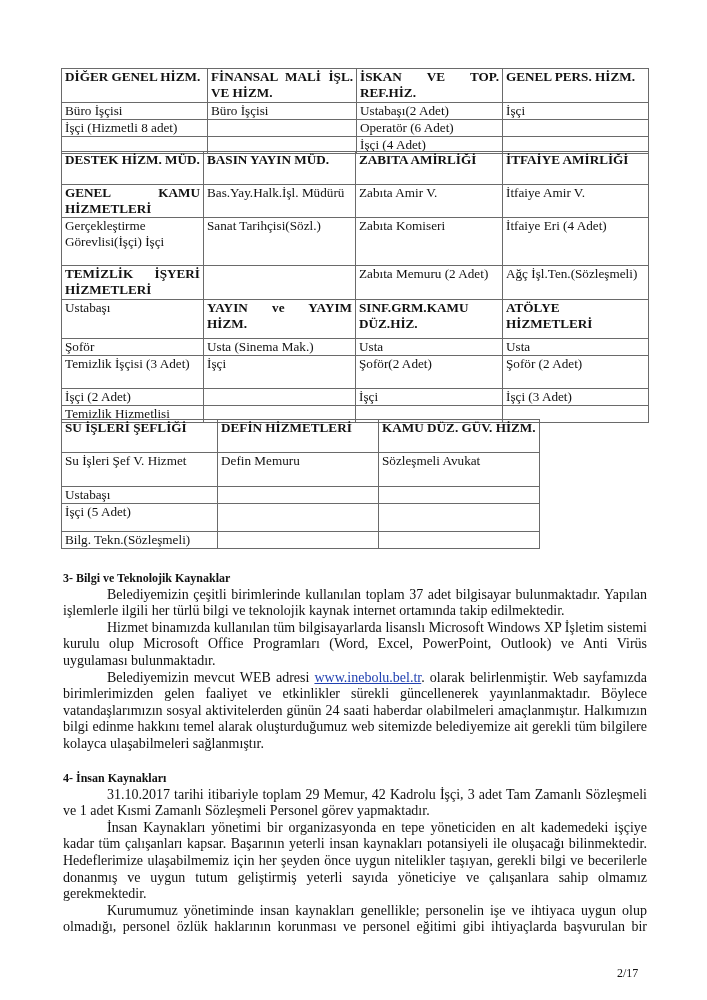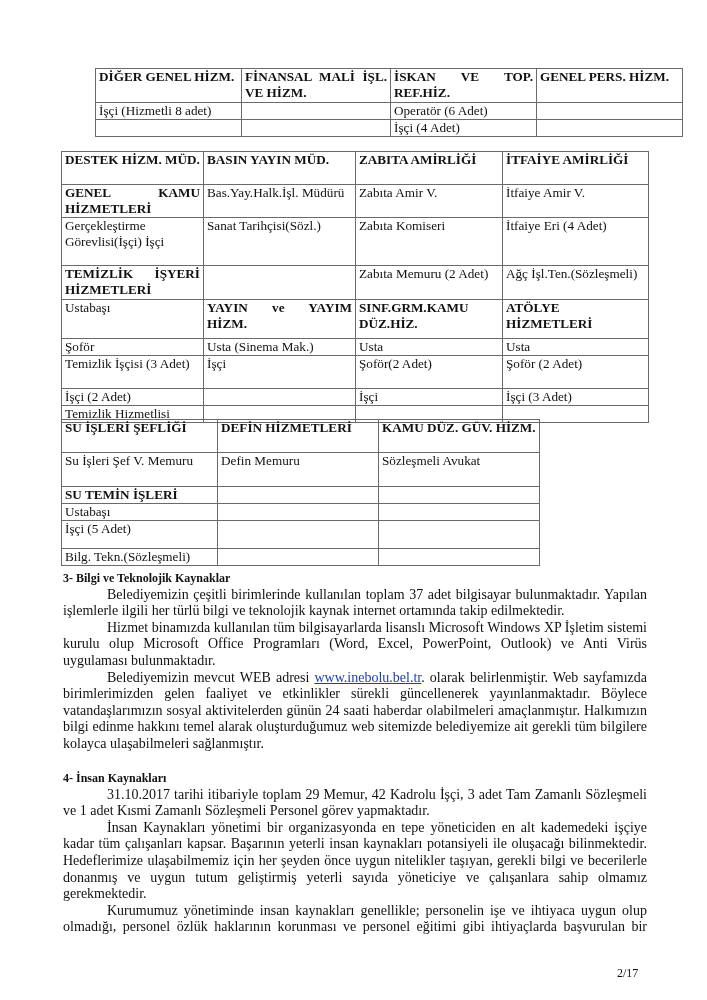--- a/index.html
+++ b/index.html
@@ -4,21 +4,21 @@
 <style>
   html,body{margin:0;padding:0;background:#ffffff;}
   body{width:707px;height:1000px;position:relative;overflow:hidden;
        font-family:"Liberation Serif","DejaVu Serif",serif;color:#111;}
   .page{position:absolute;left:0;top:0;width:707px;height:1000px;background:#fff;}
   table.grid{position:absolute;border-collapse:collapse;table-layout:fixed;
              font-size:13.2px;line-height:16px;}
   table.grid td{border:1px solid #6a6a6a;padding:0 3px;vertical-align:top;
                 overflow:hidden;}
   table.grid td.h{font-weight:bold;text-align:justify;text-align-last:left;}
-  .tbl1{left:61px;top:68px;width:587px;margin-left:34px;}
+  .tbl1{left:61px;top:68px;width:587px;}
   .tbl2{left:61px;top:151px;width:587px;}
   .tbl3{left:61px;top:419px;width:478px;}
   .txt{position:absolute;left:63px;width:584px;font-size:14px;line-height:16.6px;
        text-align:justify;}
   .txt p{margin:0;text-align:justify;}
   .txt p.ind{text-indent:44px;}
   .txt h3{margin:0;font-size:12px;font-weight:bold;line-height:16.6px;}
   .txt a{color:#1f3fb0;text-decoration:underline;}
   .pn{position:absolute;left:617px;top:966px;font-size:12px;}
 </style>
@@ -33,20 +33,26 @@
         <col style="width:149px">
         <col style="width:146px">
         <col style="width:146px">
       </colgroup>
     <tbody>
         <tr style="height:34px">
       <td class="h">DİĞER GENEL HİZM.</td>
       <td class="h">FİNANSAL MALİ İŞL. VE HİZM.</td>
       <td class="h">İSKAN VE TOP. REF.HİZ.</td>
       <td class="h">GENEL PERS. HİZM.</td>
+    </tr>
+    <tr style="height:16px">
+      <td>Büro İşçisi</td>
+      <td>Büro İşçisi</td>
+      <td>Ustabaşı(2 Adet)</td>
+      <td>İşçi</td>
     </tr>
     <tr style="height:16px">
       <td>İşçi (Hizmetli 8 adet)</td>
       <td></td>
       <td>Operatör (6 Adet)</td>
       <td></td>
     </tr>
     <tr style="height:16px">
       <td></td>
       <td></td>
@@ -127,28 +133,23 @@
         <col style="width:161px">
         <col style="width:161px">
       </colgroup>
     <tbody>
         <tr style="height:33px">
       <td class="h">SU İŞLERİ ŞEFLİĞİ</td>
       <td class="h">DEFİN HİZMETLERİ</td>
       <td class="h">KAMU DÜZ. GÜV. HİZM.</td>
     </tr>
     <tr style="height:34px">
-      <td>Su İşleri Şef V. Memuru</td>
+      <td>Su İşleri Şef V. Hizmet</td>
       <td>Defin Memuru</td>
       <td>Sözleşmeli Avukat</td>
-    </tr>
-    <tr style="height:17px">
-      <td class="h">SU TEMİN İŞLERİ</td>
-      <td></td>
-      <td></td>
     </tr>
     <tr style="height:17px">
       <td>Ustabaşı</td>
       <td></td>
       <td></td>
     </tr>
     <tr style="height:28px">
       <td>İşçi (5 Adet)</td>
       <td></td>
       <td></td>

